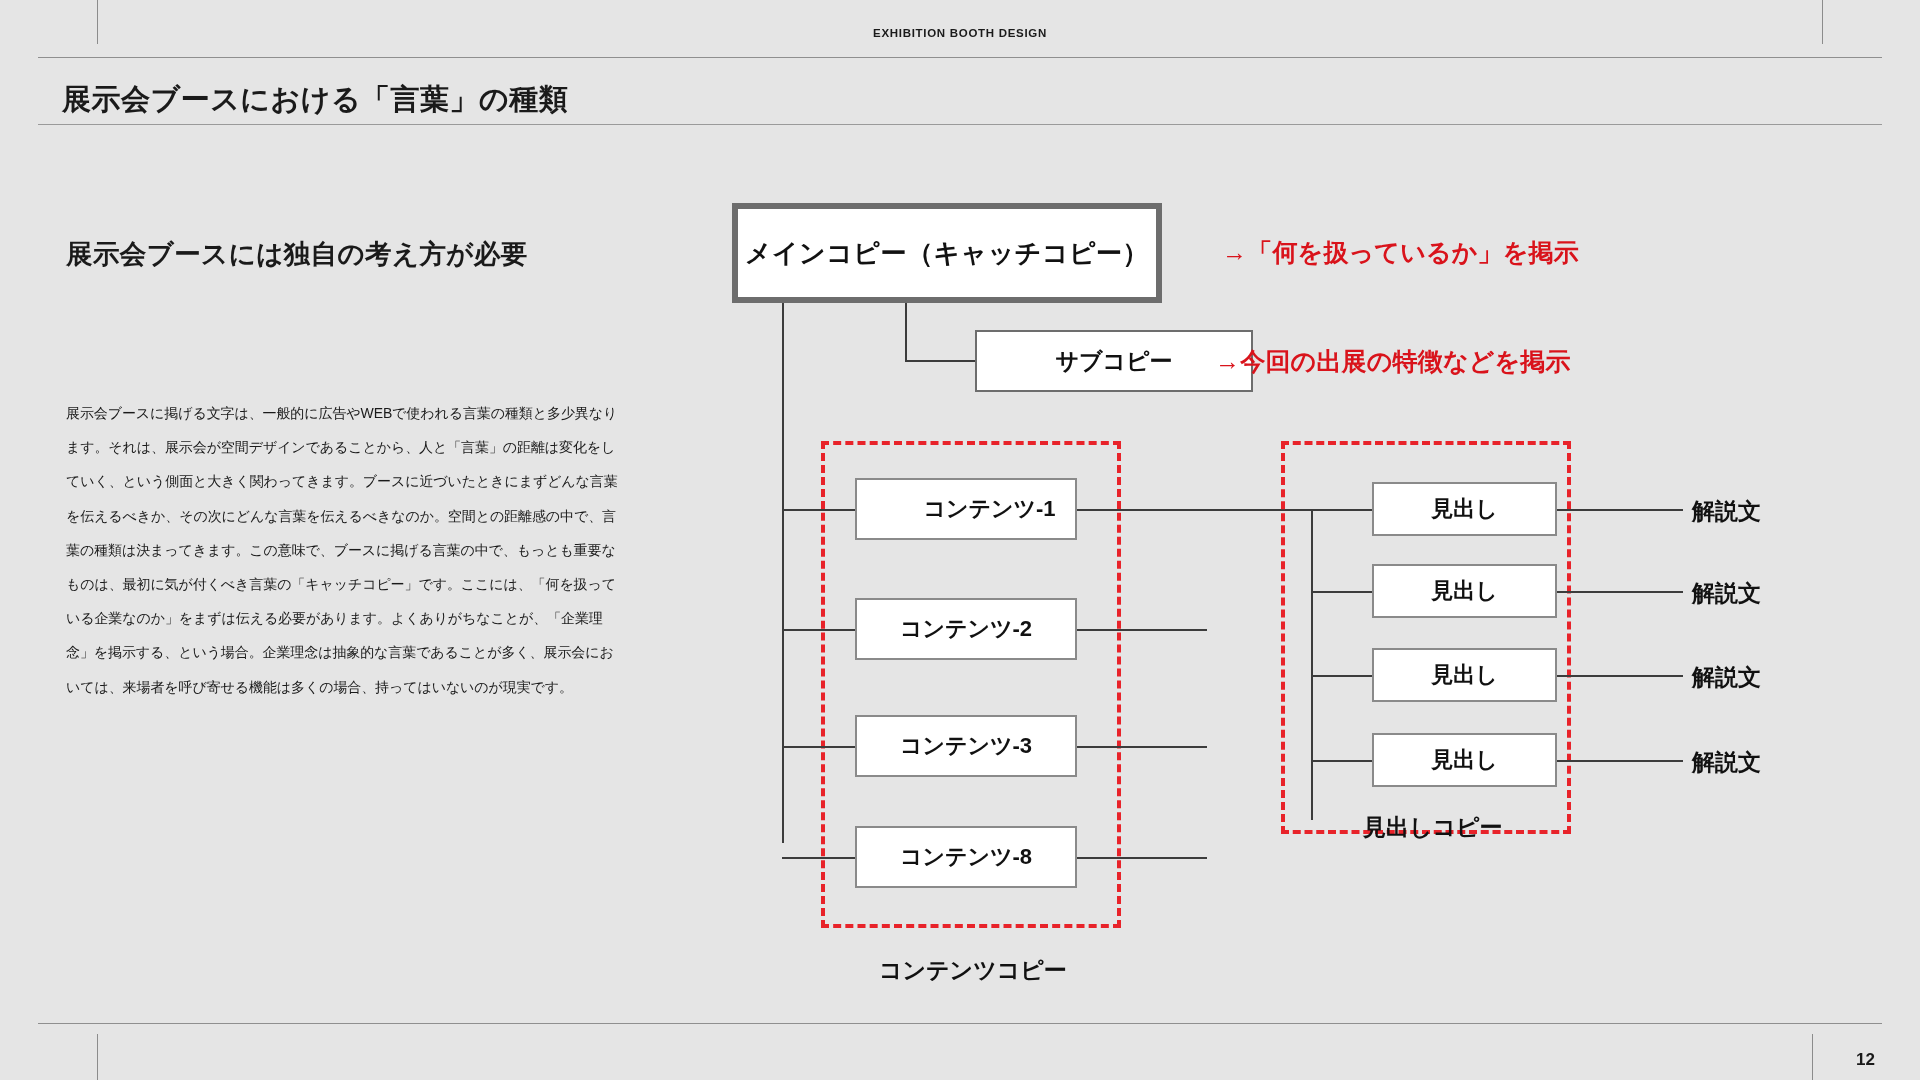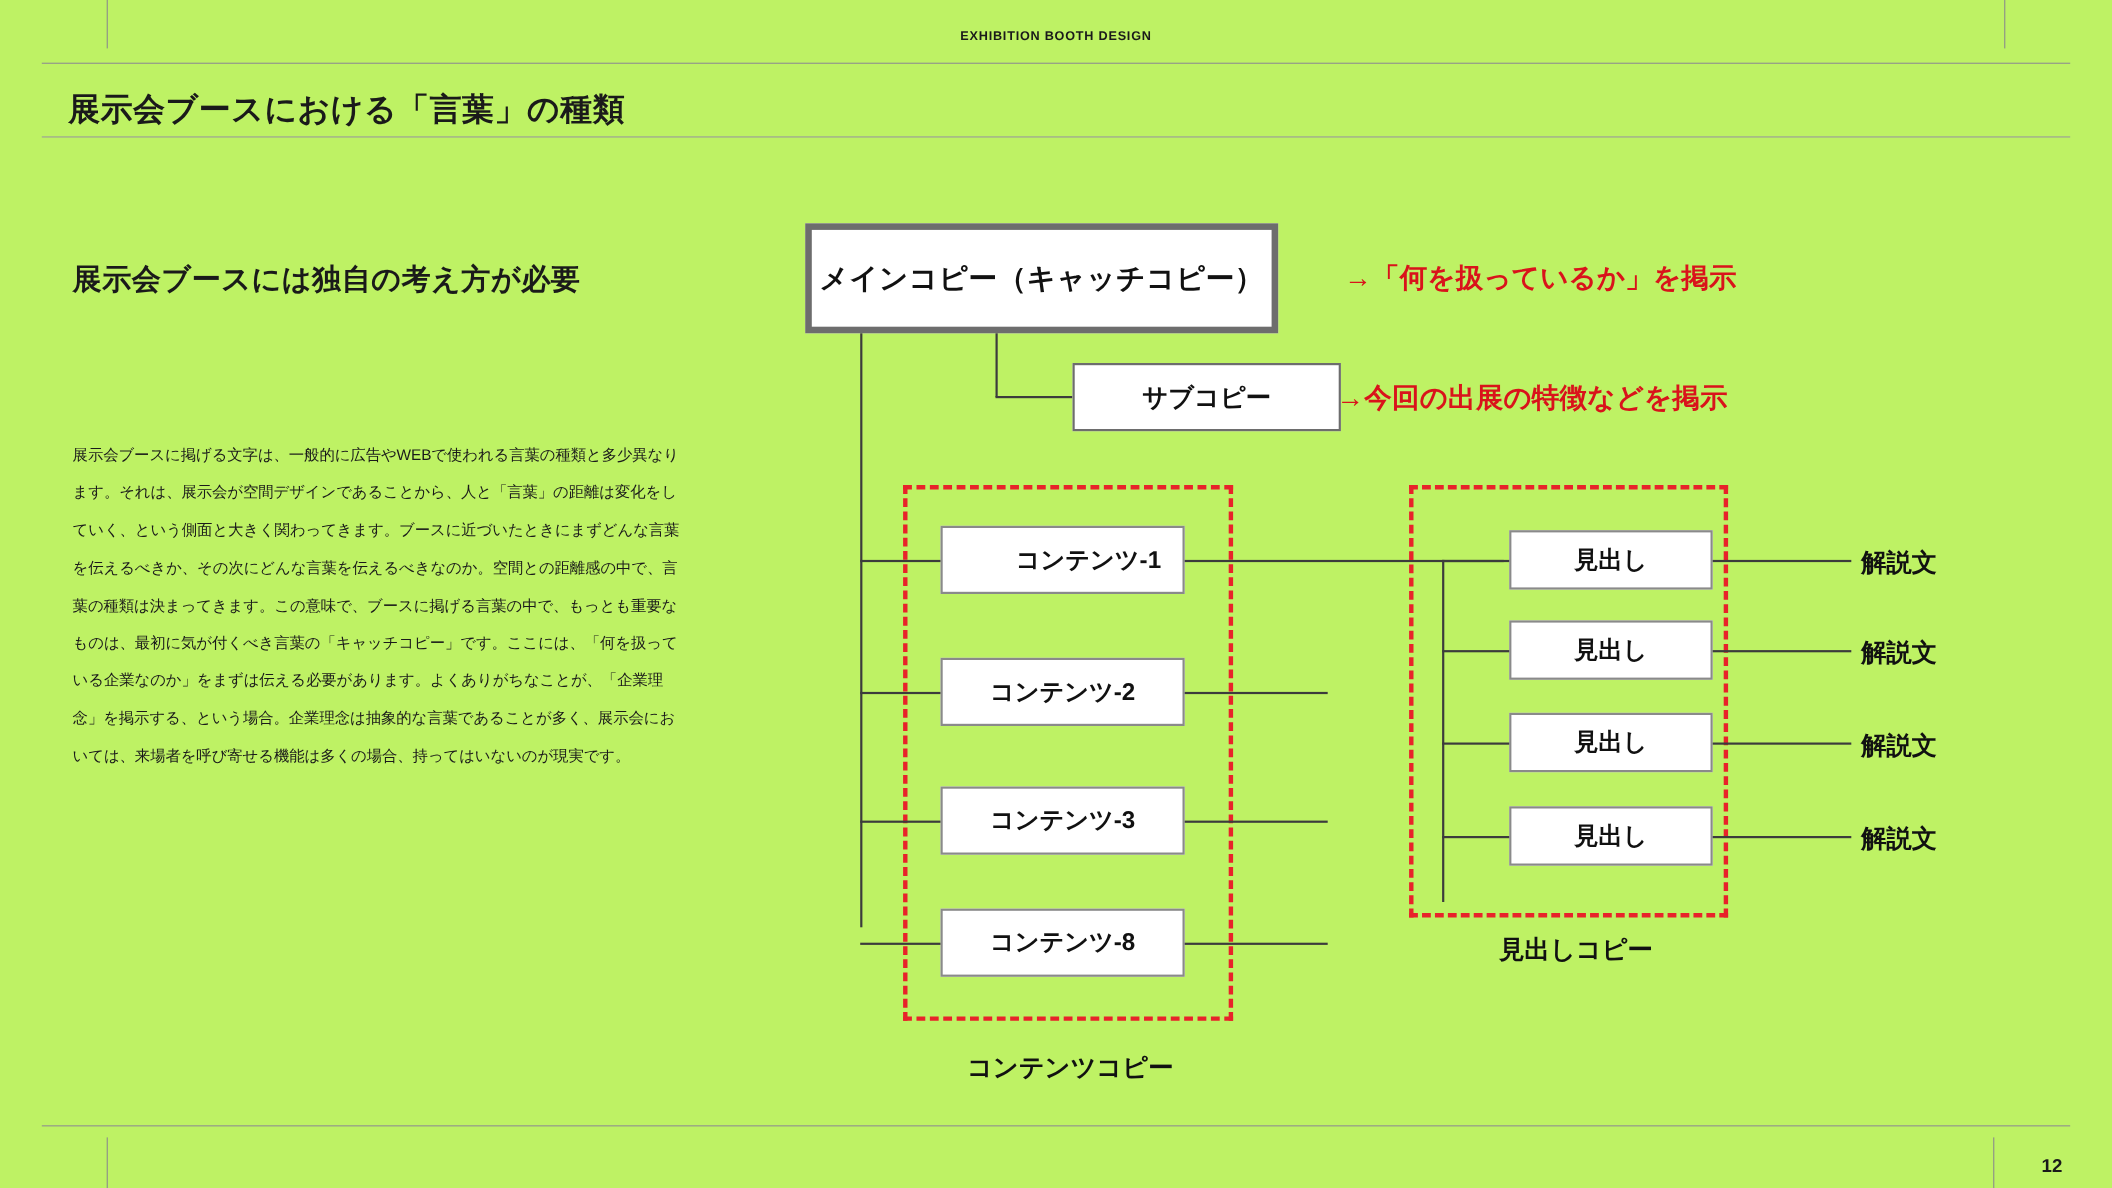--- a/index.html
+++ b/index.html
@@ -15,21 +15,21 @@
     overflow: hidden;
     position: relative;
   }
 
   
   .slide {
     position: absolute;
     inset: 0;
     width: 1920px;
     height: 1080px;
-    background: #bef264;
+    background: #e5e5e5;
   }
 
   
   .header-tick-left {
     position: absolute;
     left: 97px;
     top: 0px;
     width: 1px;
     height: 44px;
     background: #8c8c8c;
@@ -130,21 +130,21 @@
     top: 203px;
     width: 430px;
     height: 100px;
     border: 6px solid #6d6d6d;
     font-size: 26px;
     letter-spacing: 0.5px;
   }
   .node-sub {
     left: 975px;
     top: 330px;
-    width: 244px;
+    width: 278px;
     height: 62px;
     border: 2px solid #6d6d6d;
     font-size: 23px;
   }
   .node-content {
     width: 222px;
     height: 62px;
     border: 2px solid #8a8a8a;
     font-size: 22px;
     left: 855px;
@@ -204,21 +204,21 @@
   }
 
   .caption {
     position: absolute;
     font-size: 23px;
     font-weight: 700;
     color: #111111;
     white-space: nowrap;
   }
   .caption-contents { left: 879px; top: 955px; }
-  .caption-headings { left: 1363px; top: 848px; }
+  .caption-headings { left: 1363px; top: 812px; }
 
   
   .footer-rule {
     position: absolute;
     left: 38px;
     top: 1023px;
     width: 1844px;
     height: 1px;
     background: #8f8f8f;
   }

